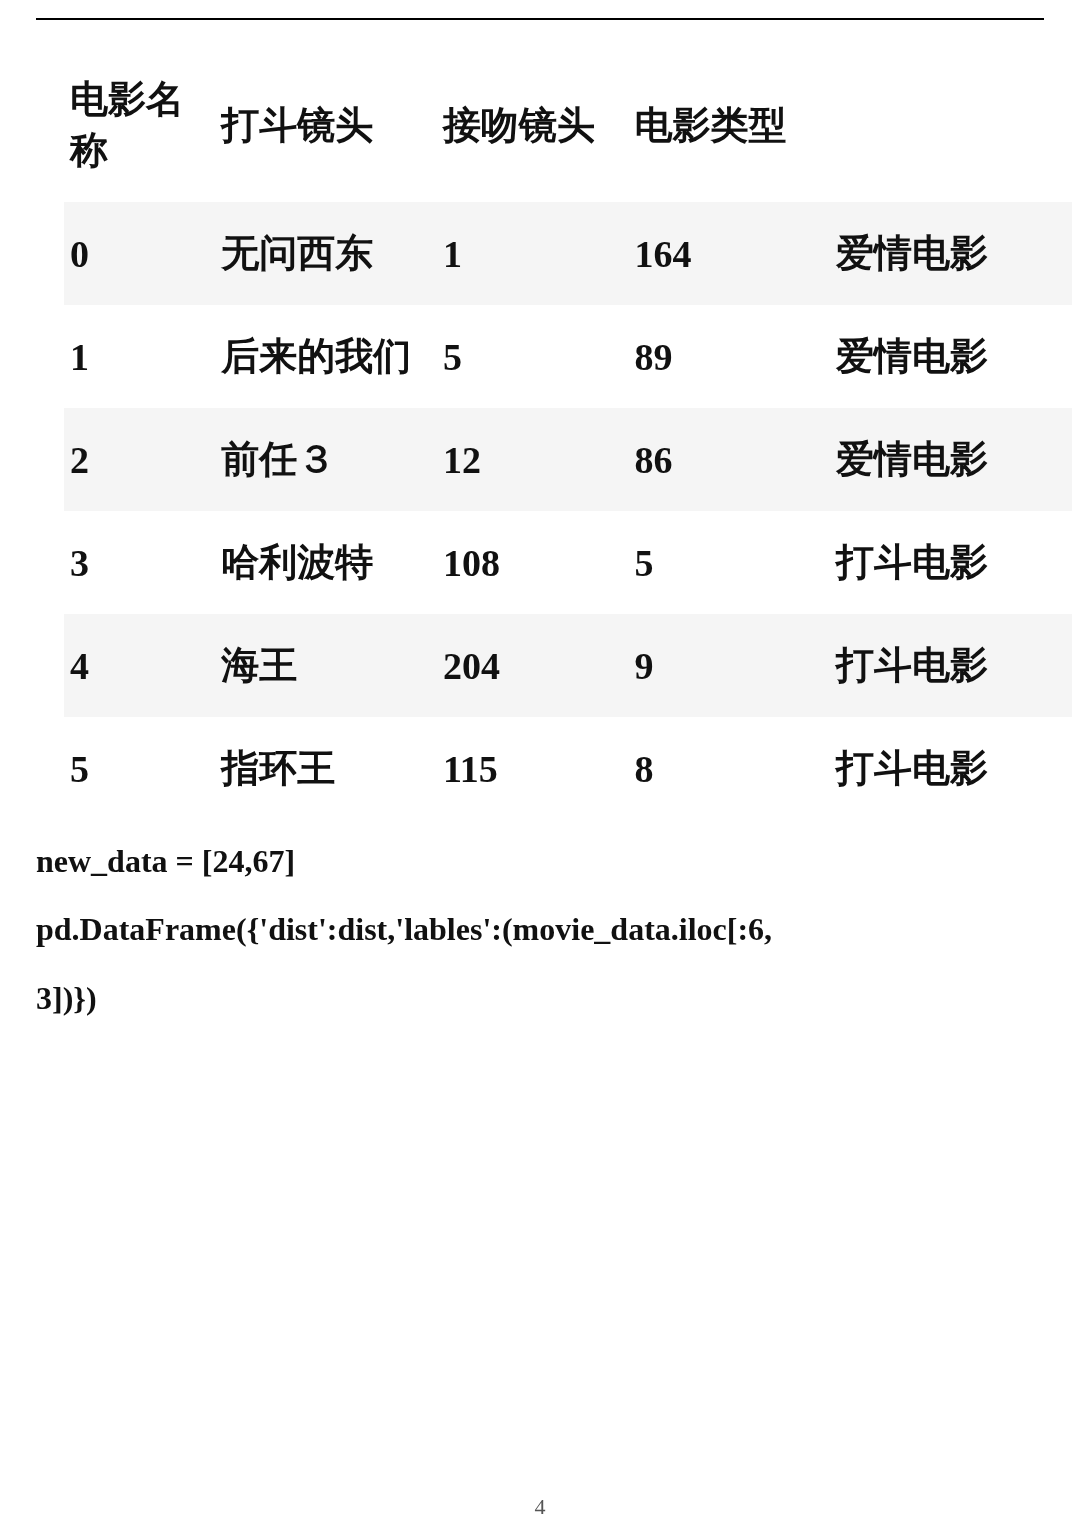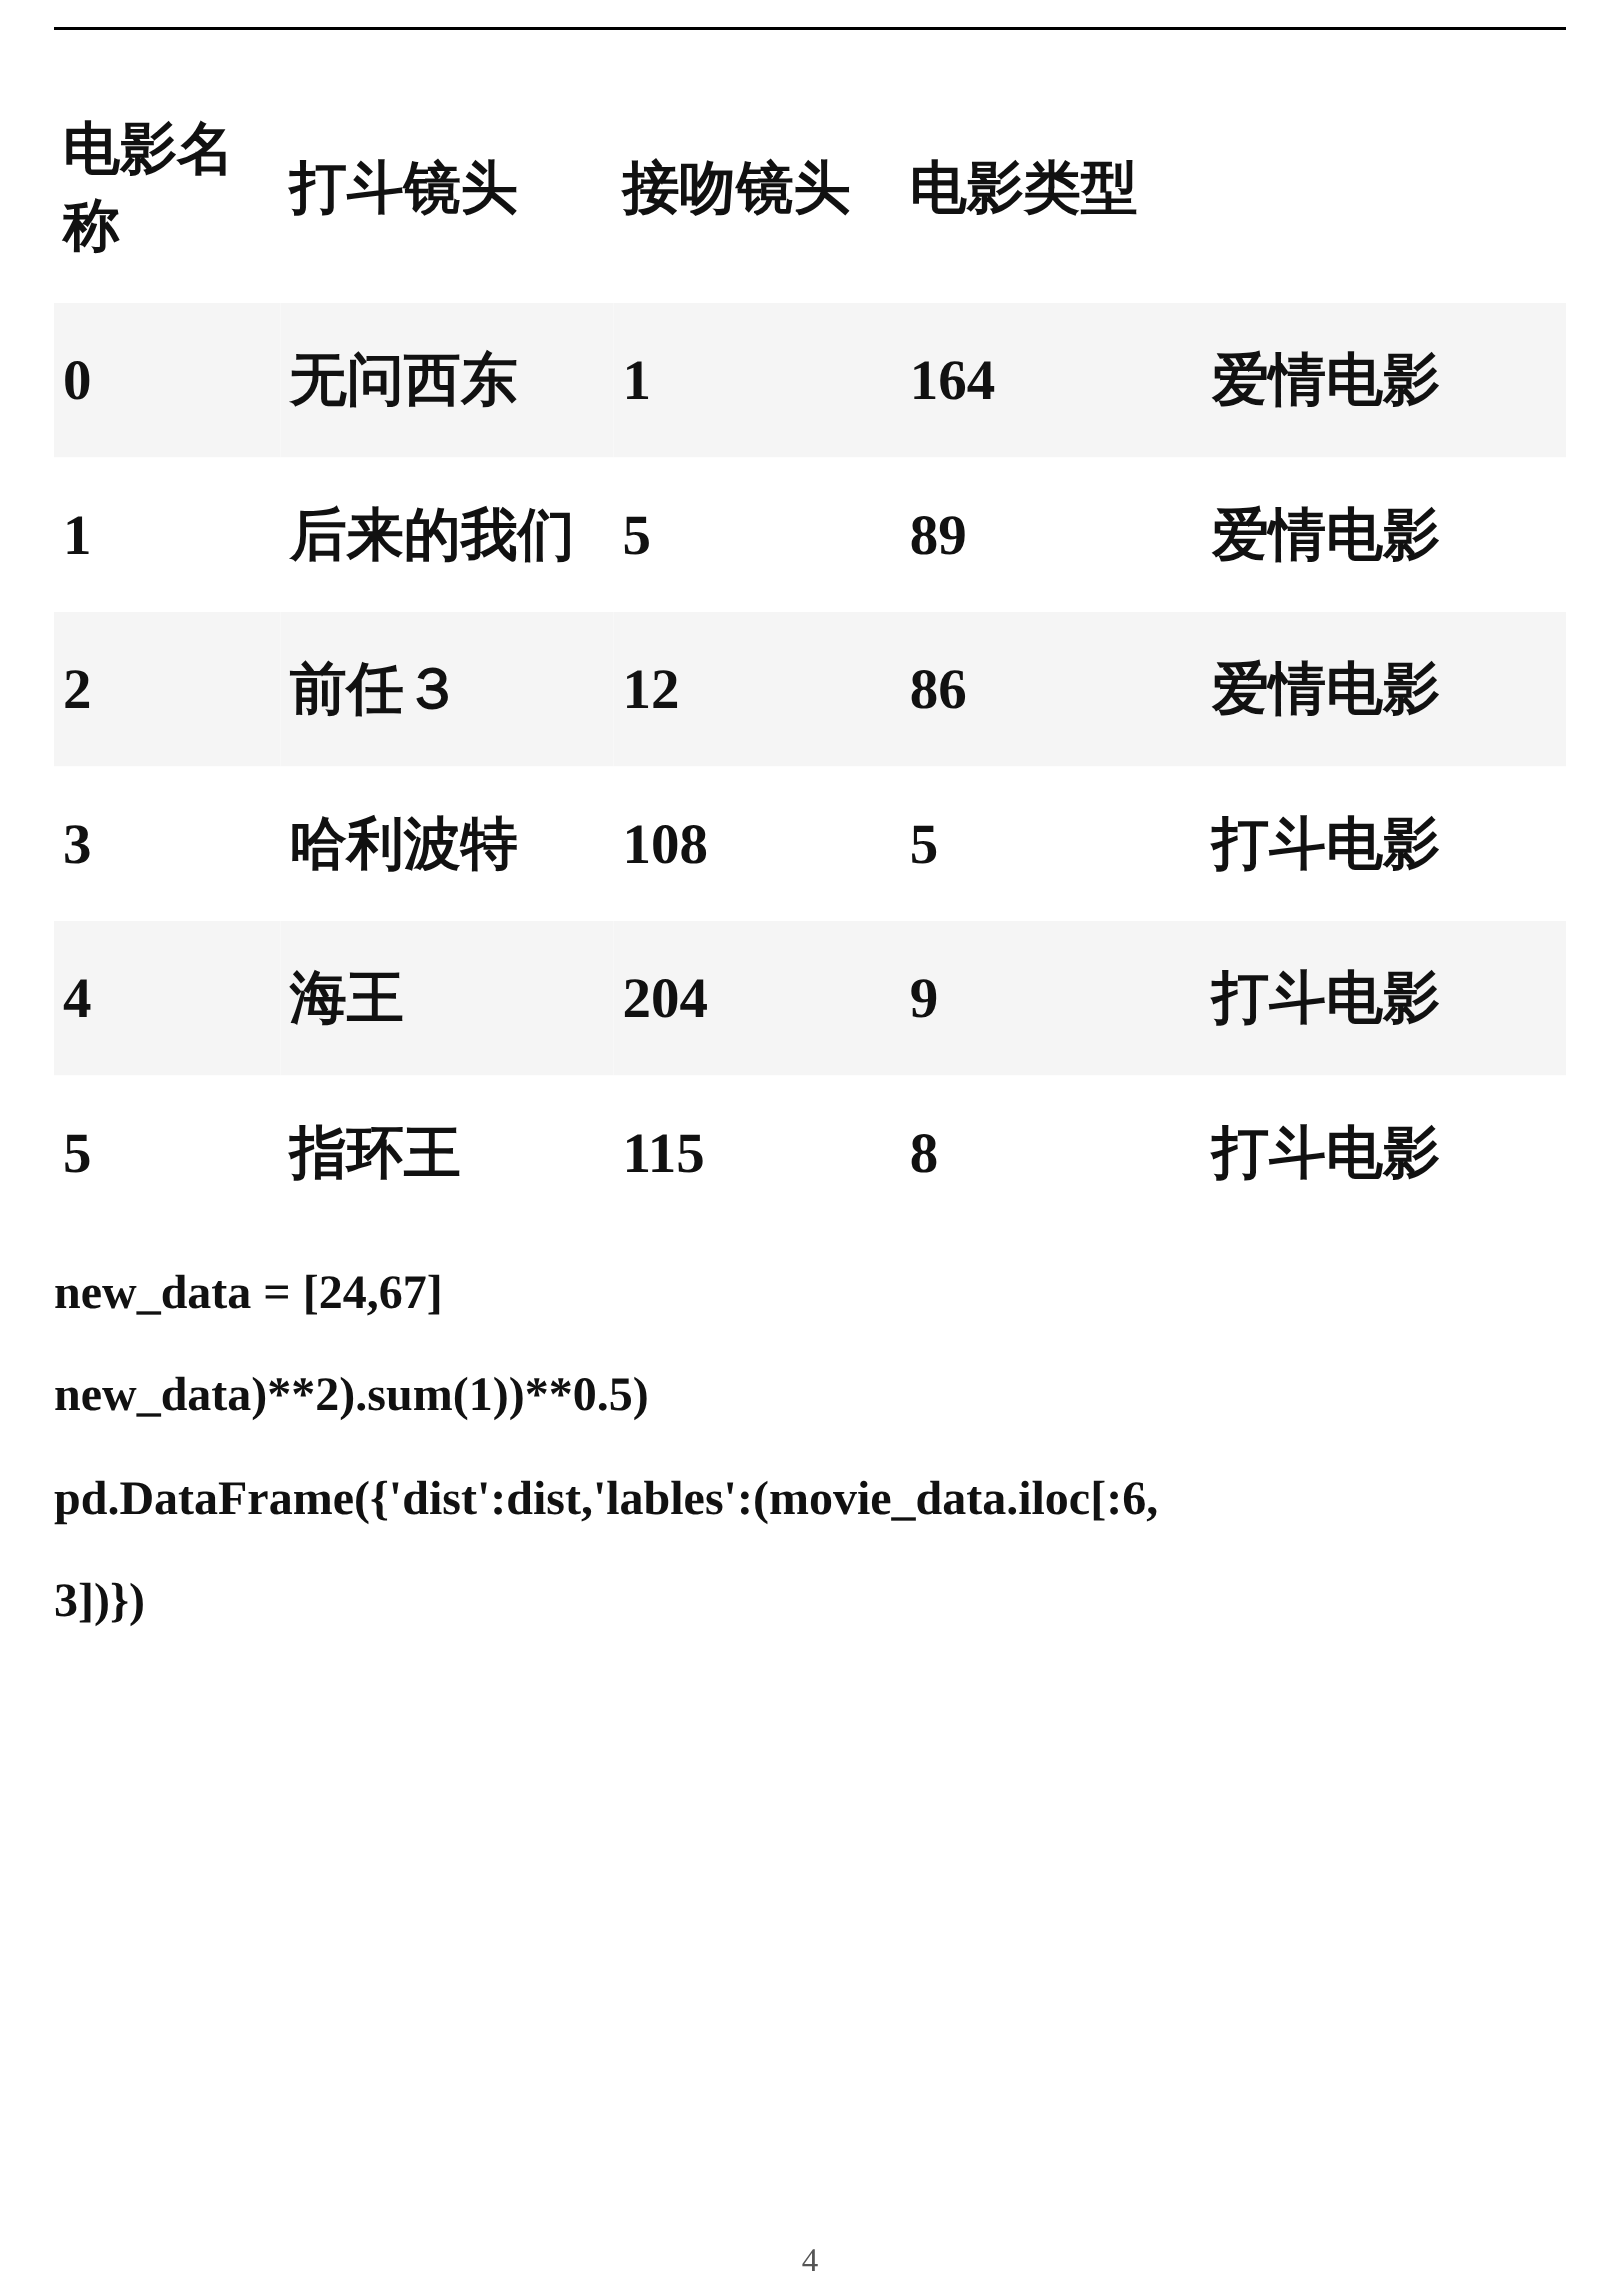--- a/index.html
+++ b/index.html
@@ -20,20 +20,21 @@
     border-top: 2px solid #000;
     margin-top: 18px;
     margin-bottom: 28px;
   }
   table.data {
     width: 100%;
     border-collapse: collapse;
     table-layout: fixed;
     font-size: 38px;
     font-weight: bold;
+    margin-left: 28px;
   }
   table.data th,
   table.data td {
     text-align: left;
     padding: 26px 8px 26px 6px;
     vertical-align: middle;
   }
   table.data th {
     font-weight: bold;
     font-size: 38px;
@@ -133,19 +134,18 @@
         <td>指环王</td>
         <td>115</td>
         <td>8</td>
         <td>打斗电影</td>
       </tr>
     </tbody>
   </table>
 
   <div class="code-block">
     <div>new_data = [24,67]</div>
-    <div>new_data)**2).sum(1))**0.5)</div>
     <div>pd.DataFrame({'dist':dist,'lables':(movie_data.iloc[:6,</div>
     <div>3])})</div>
   </div>
 
   <div class="page-number">4</div>
 </div>
 
 </body></html>

